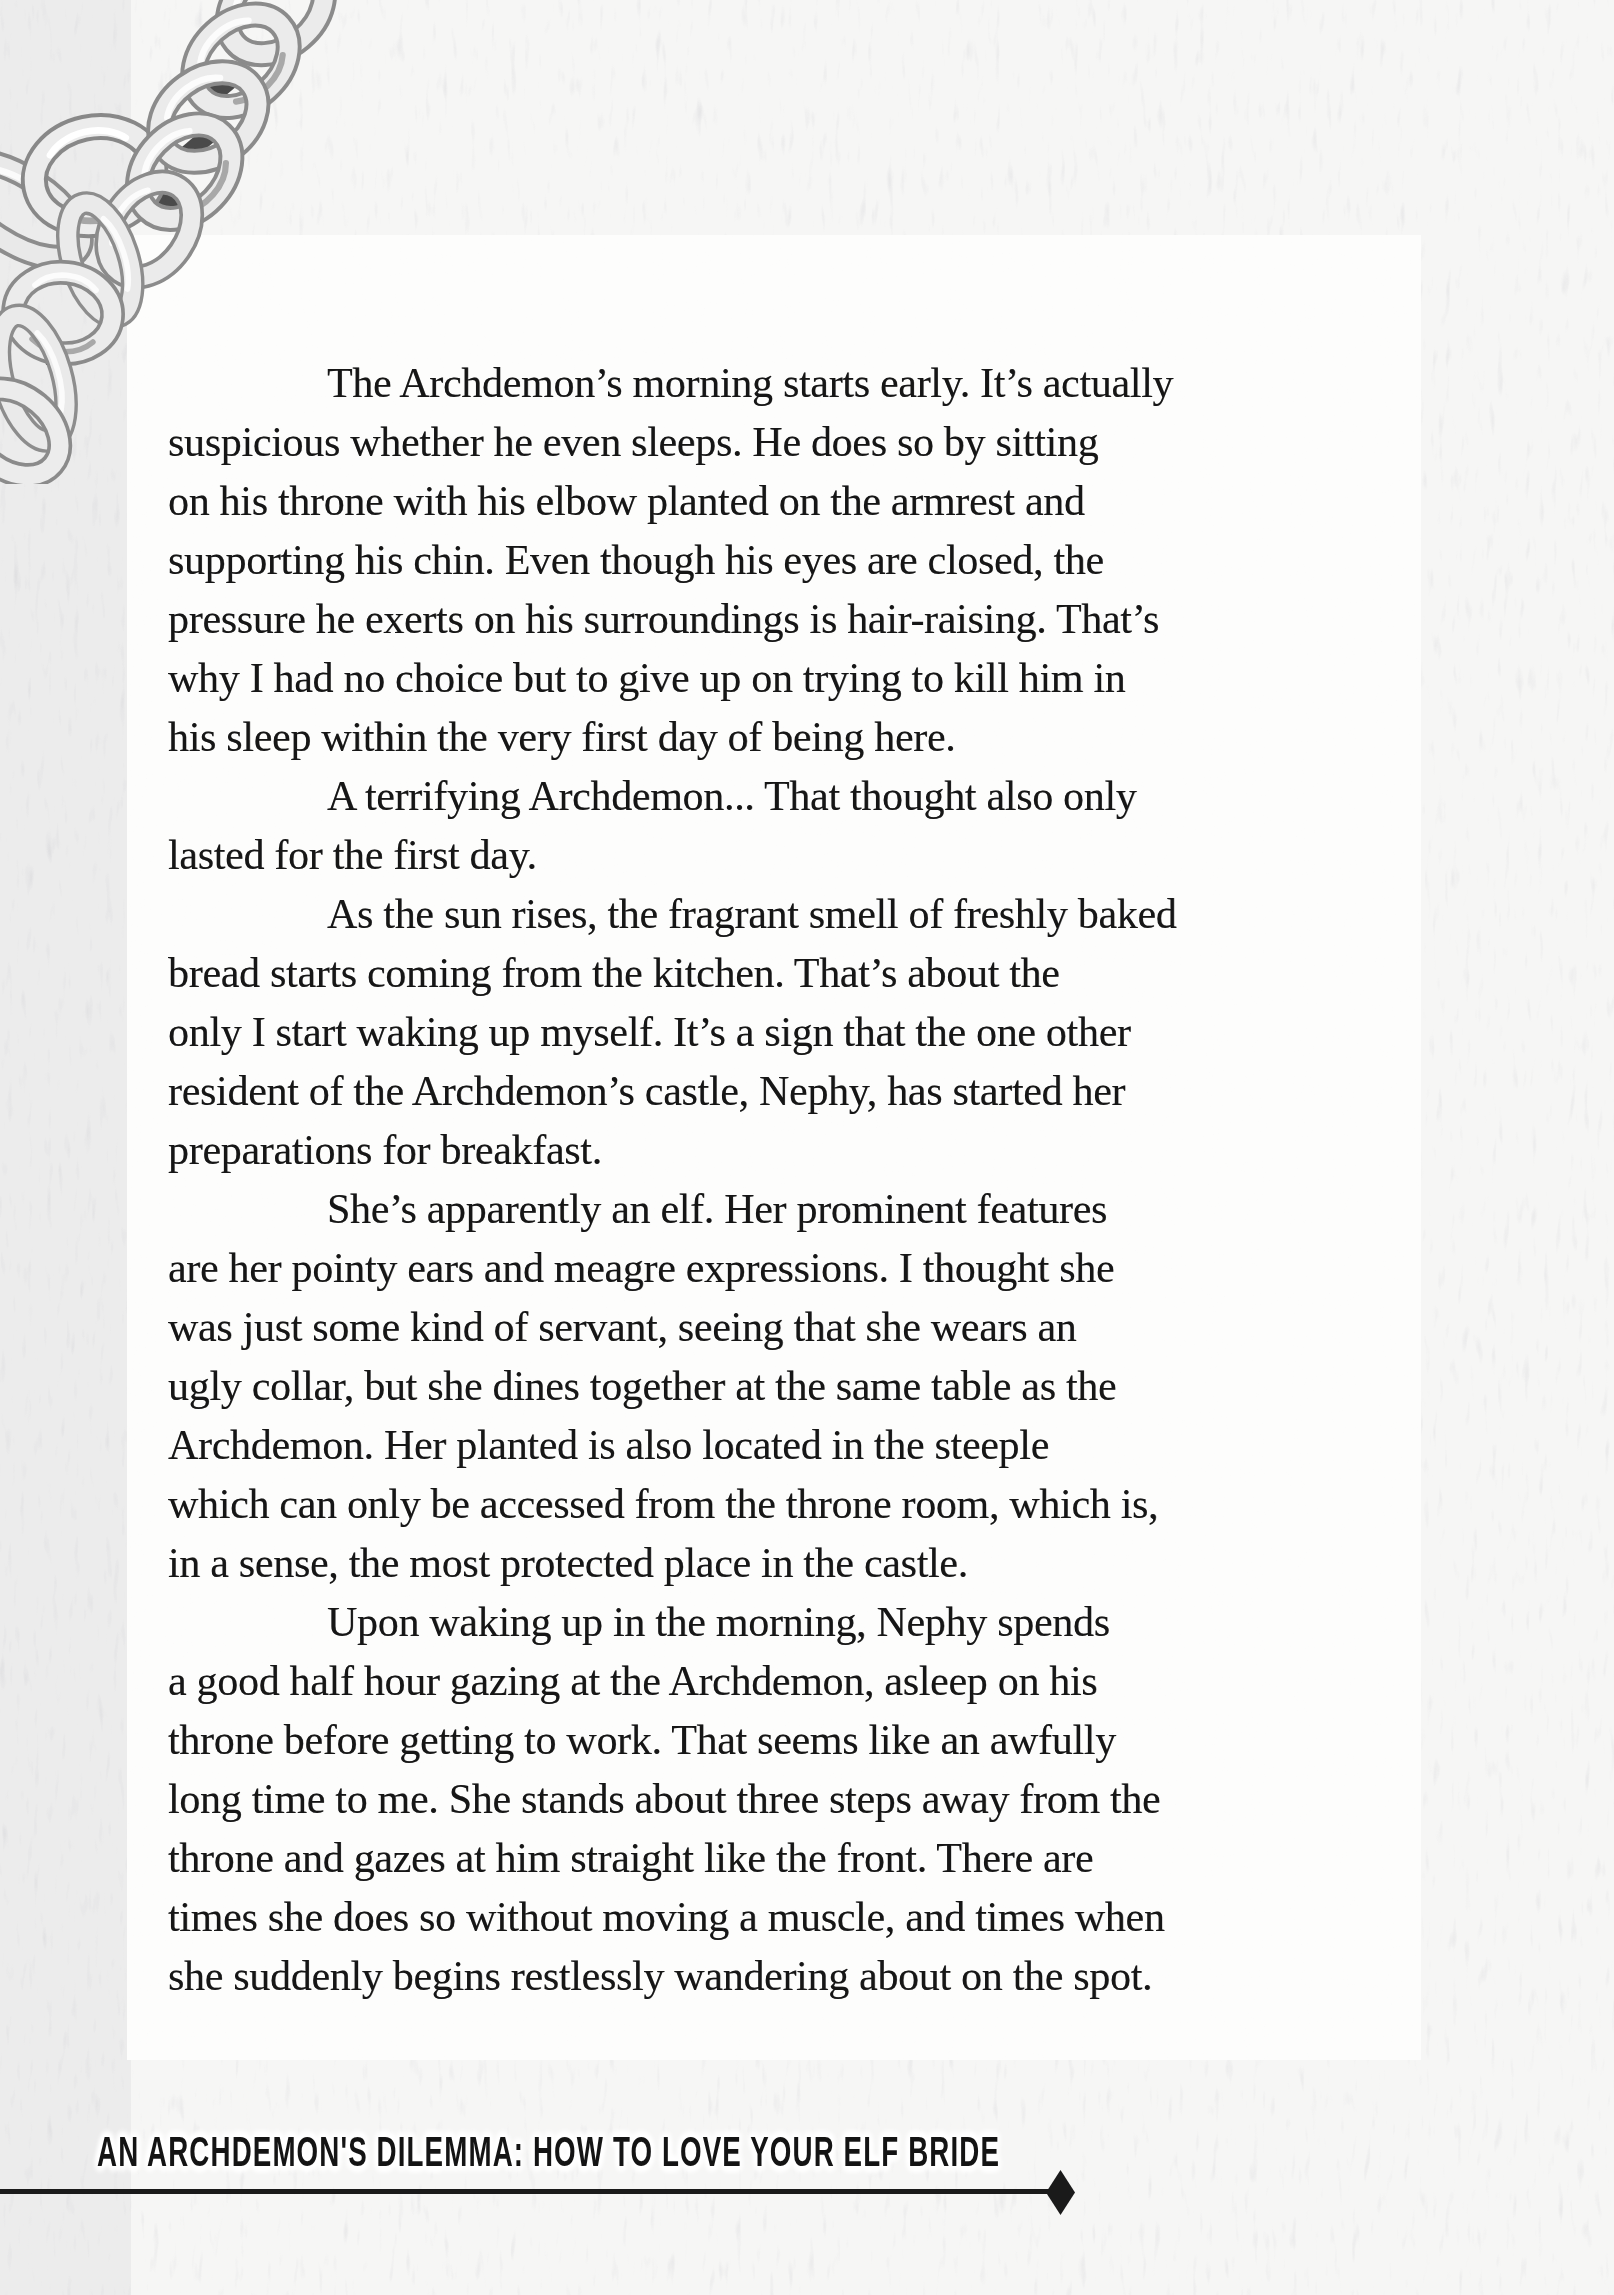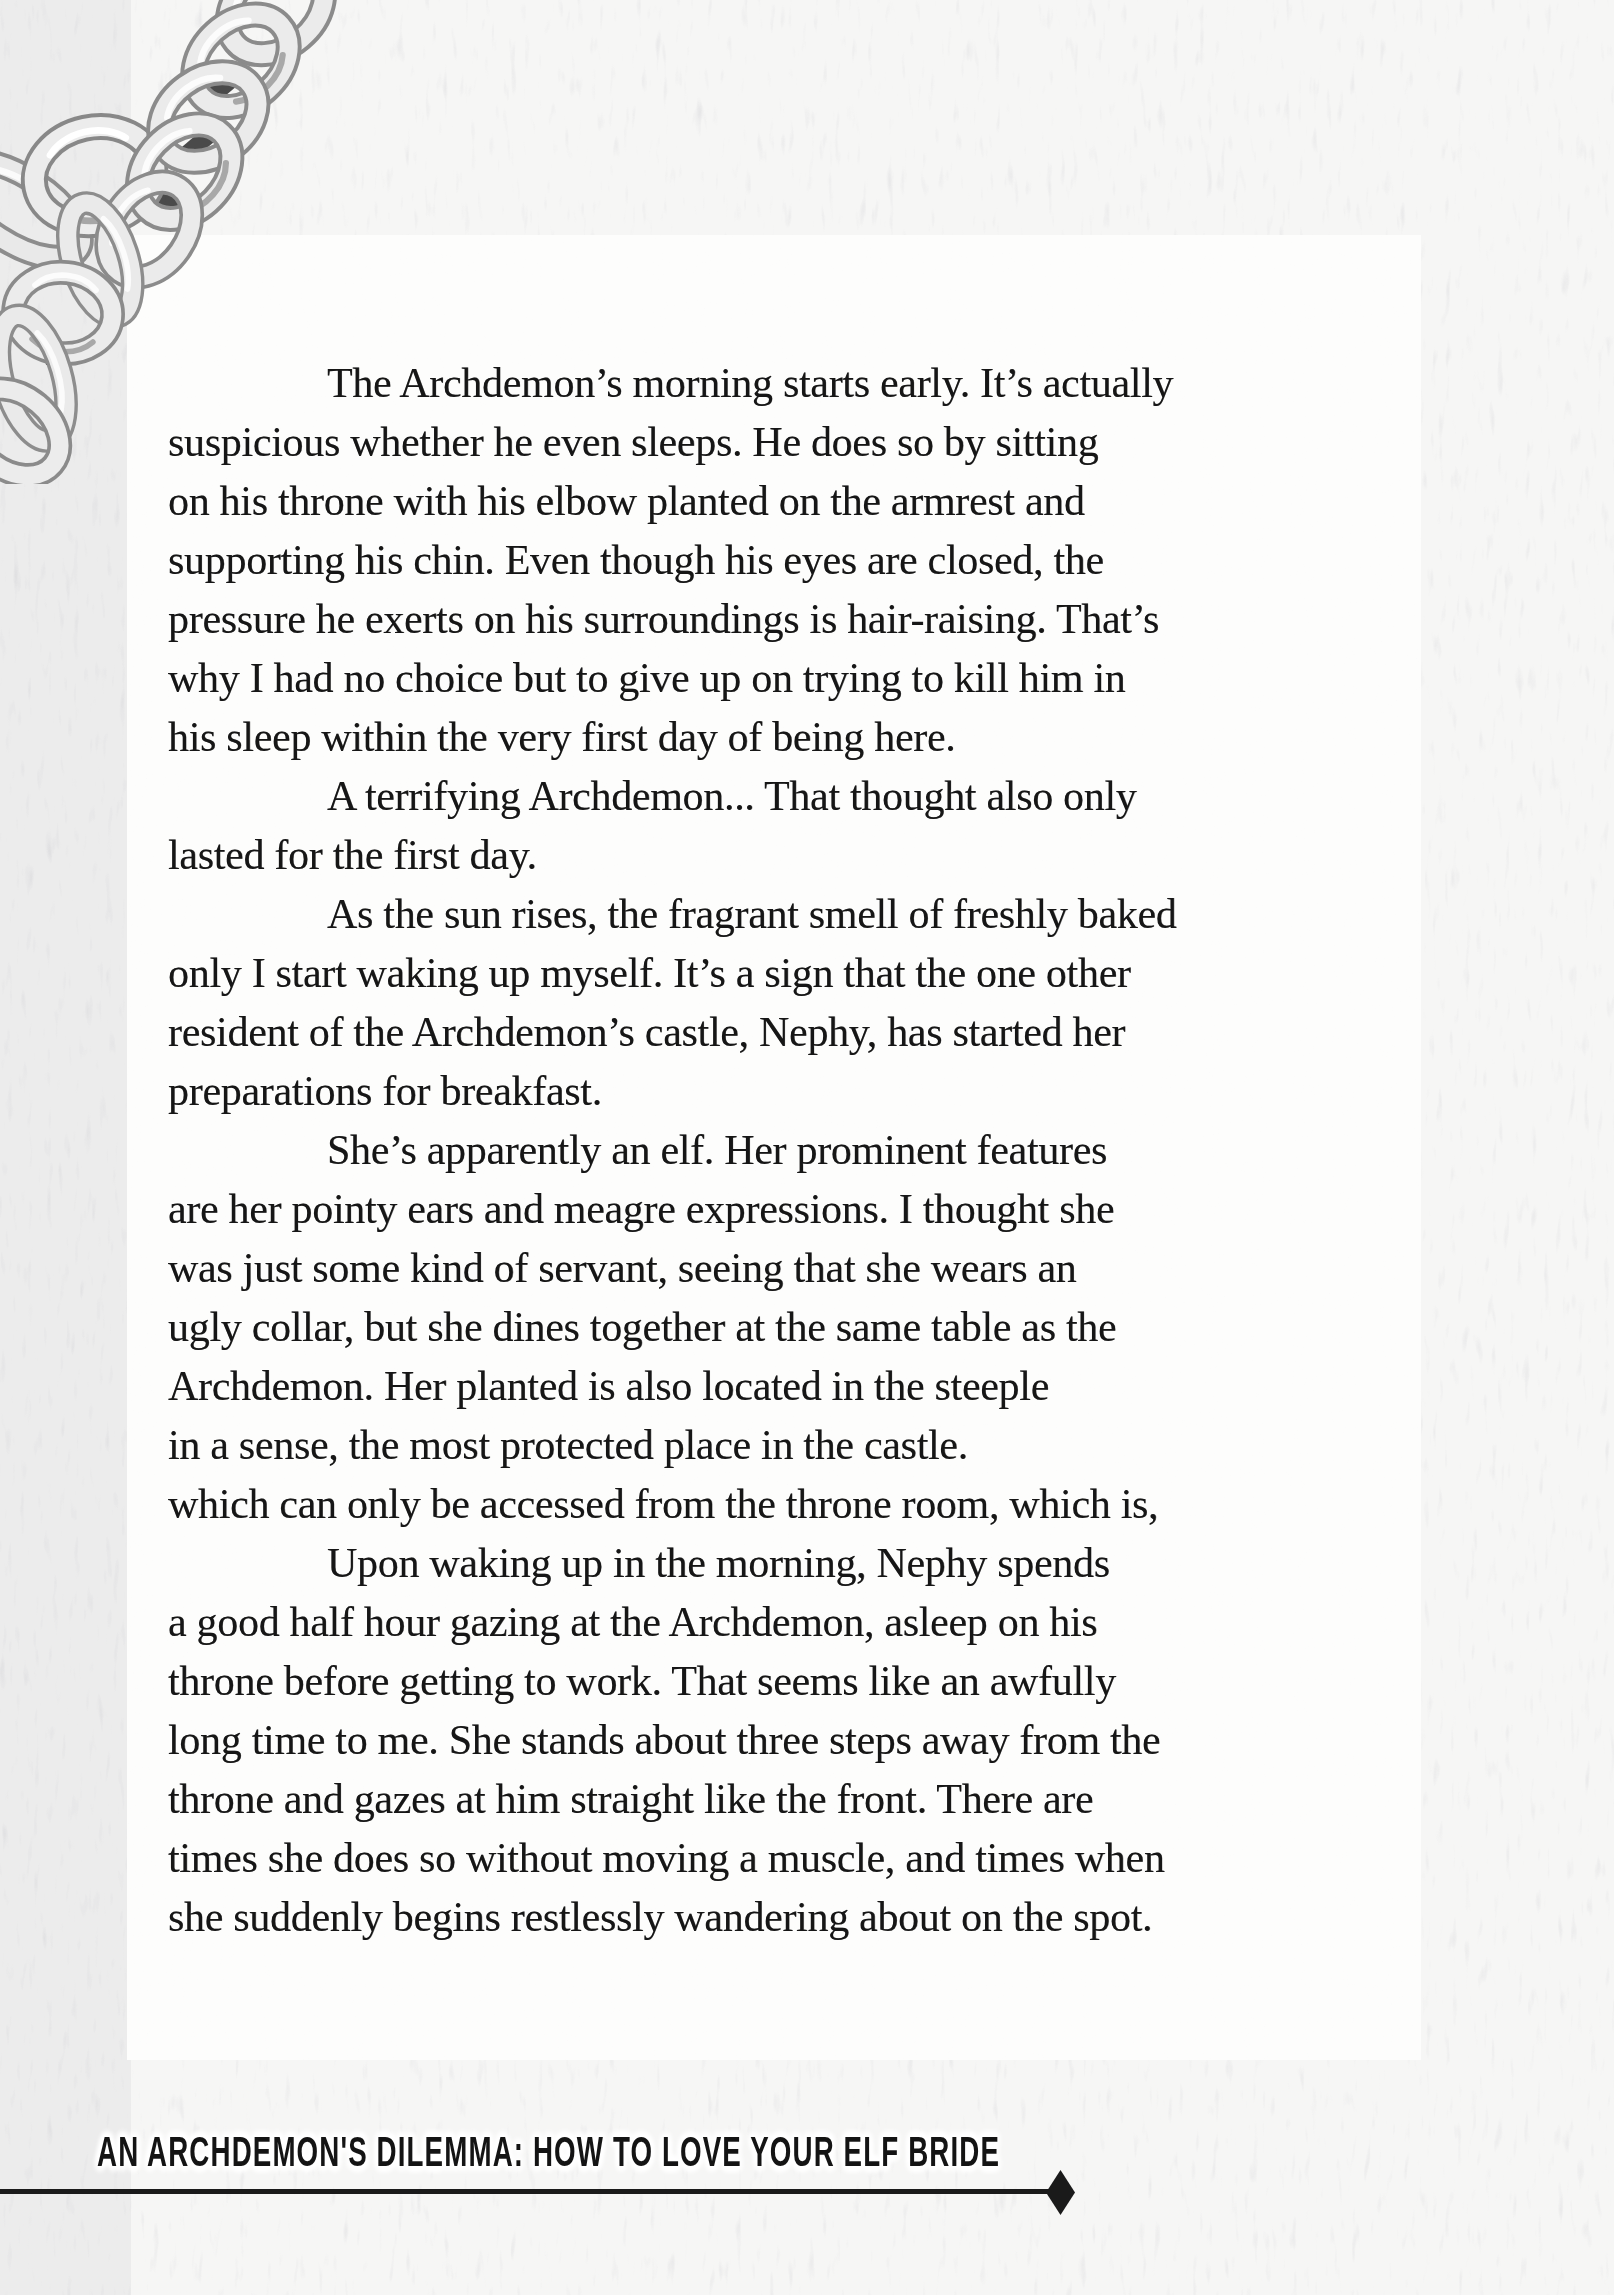--- a/index.html
+++ b/index.html
@@ -180,30 +180,31 @@
     <div class="line first">The Archdemon’s morning starts early. It’s actually</div>
     <div class="line">suspicious whether he even sleeps. He does so by sitting</div>
     <div class="line">on his throne with his elbow planted on the armrest and</div>
     <div class="line">supporting his chin. Even though his eyes are closed, the</div>
     <div class="line">pressure he exerts on his surroundings is hair-raising. That’s</div>
     <div class="line">why I had no choice but to give up on trying to kill him in</div>
     <div class="line">his sleep within the very first day of being here.</div>
     <div class="line first">A terrifying Archdemon... That thought also only</div>
     <div class="line">lasted for the first day.</div>
     <div class="line first">As the sun rises, the fragrant smell of freshly baked</div>
+    <div class="line">bread starts coming from the kitchen. That’s about the</div>
     <div class="line">only I start waking up myself. It’s a sign that the one other</div>
     <div class="line">resident of the Archdemon’s castle, Nephy, has started her</div>
     <div class="line">preparations for breakfast.</div>
     <div class="line first">She’s apparently an elf. Her prominent features</div>
     <div class="line">are her pointy ears and meagre expressions. I thought she</div>
     <div class="line">was just some kind of servant, seeing that she wears an</div>
     <div class="line">ugly collar, but she dines together at the same table as the</div>
     <div class="line">Archdemon. Her planted is also located in the steeple</div>
+    <div class="line">which can only be accessed from the throne room, which is,</div>
     <div class="line">in a sense, the most protected place in the castle.</div>
-    <div class="line">which can only be accessed from the throne room, which is,</div>
     <div class="line first">Upon waking up in the morning, Nephy spends</div>
     <div class="line">a good half hour gazing at the Archdemon, asleep on his</div>
     <div class="line">throne before getting to work. That seems like an awfully</div>
     <div class="line">long time to me. She stands about three steps away from the</div>
     <div class="line">throne and gazes at him straight like the front. There are</div>
     <div class="line">times she does so without moving a muscle, and times when</div>
     <div class="line">she suddenly begins restlessly wandering about on the spot.</div>
   </div>
 
 <div class="footer-title">An Archdemon's Dilemma: How to Love Your Elf Bride</div>

